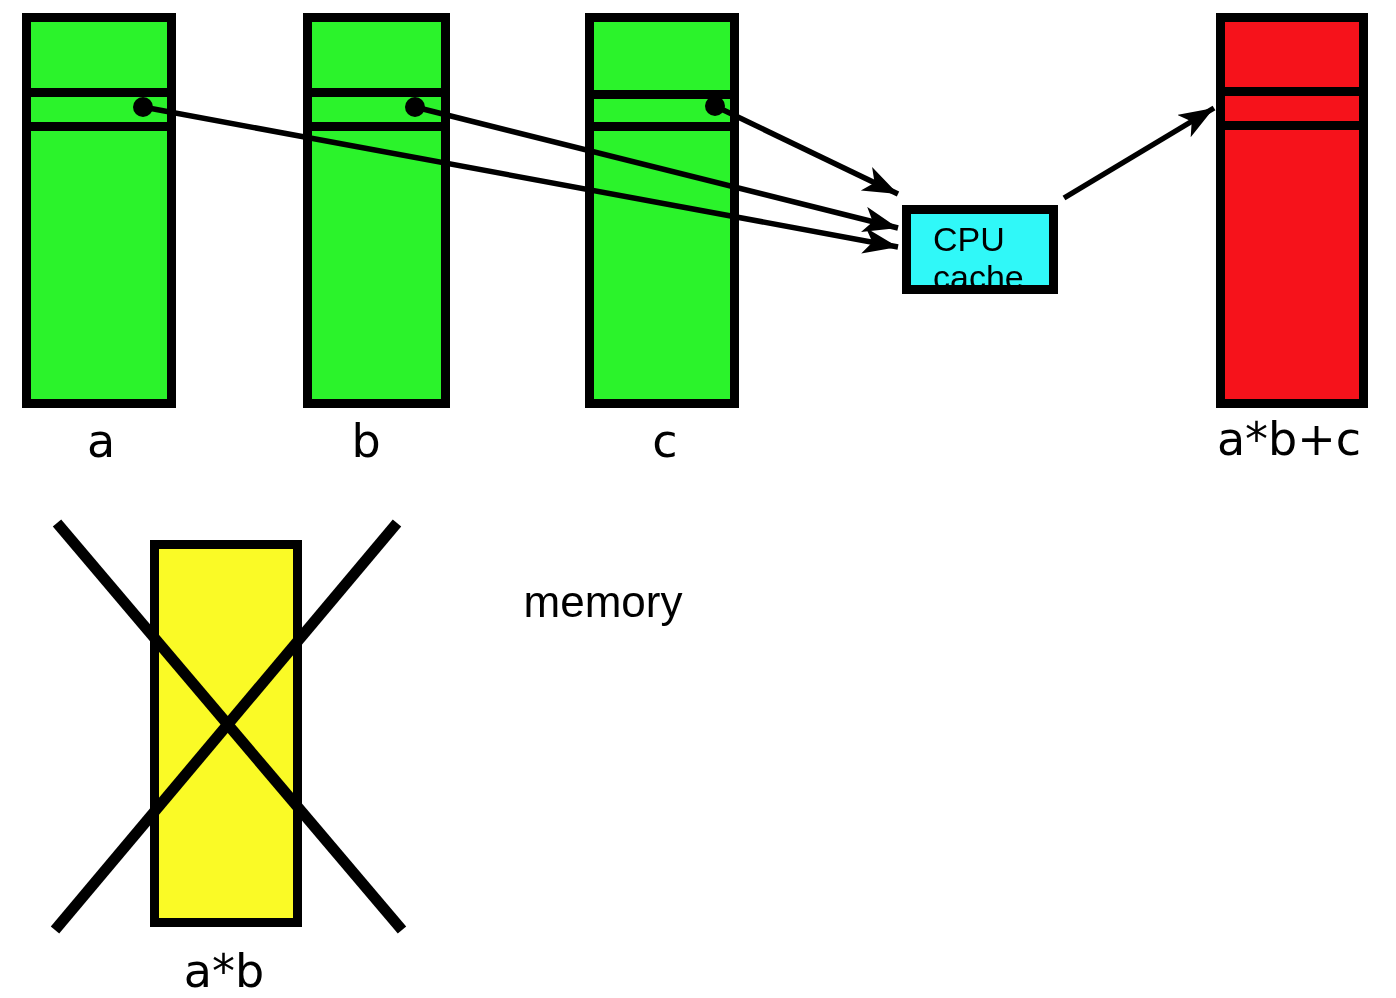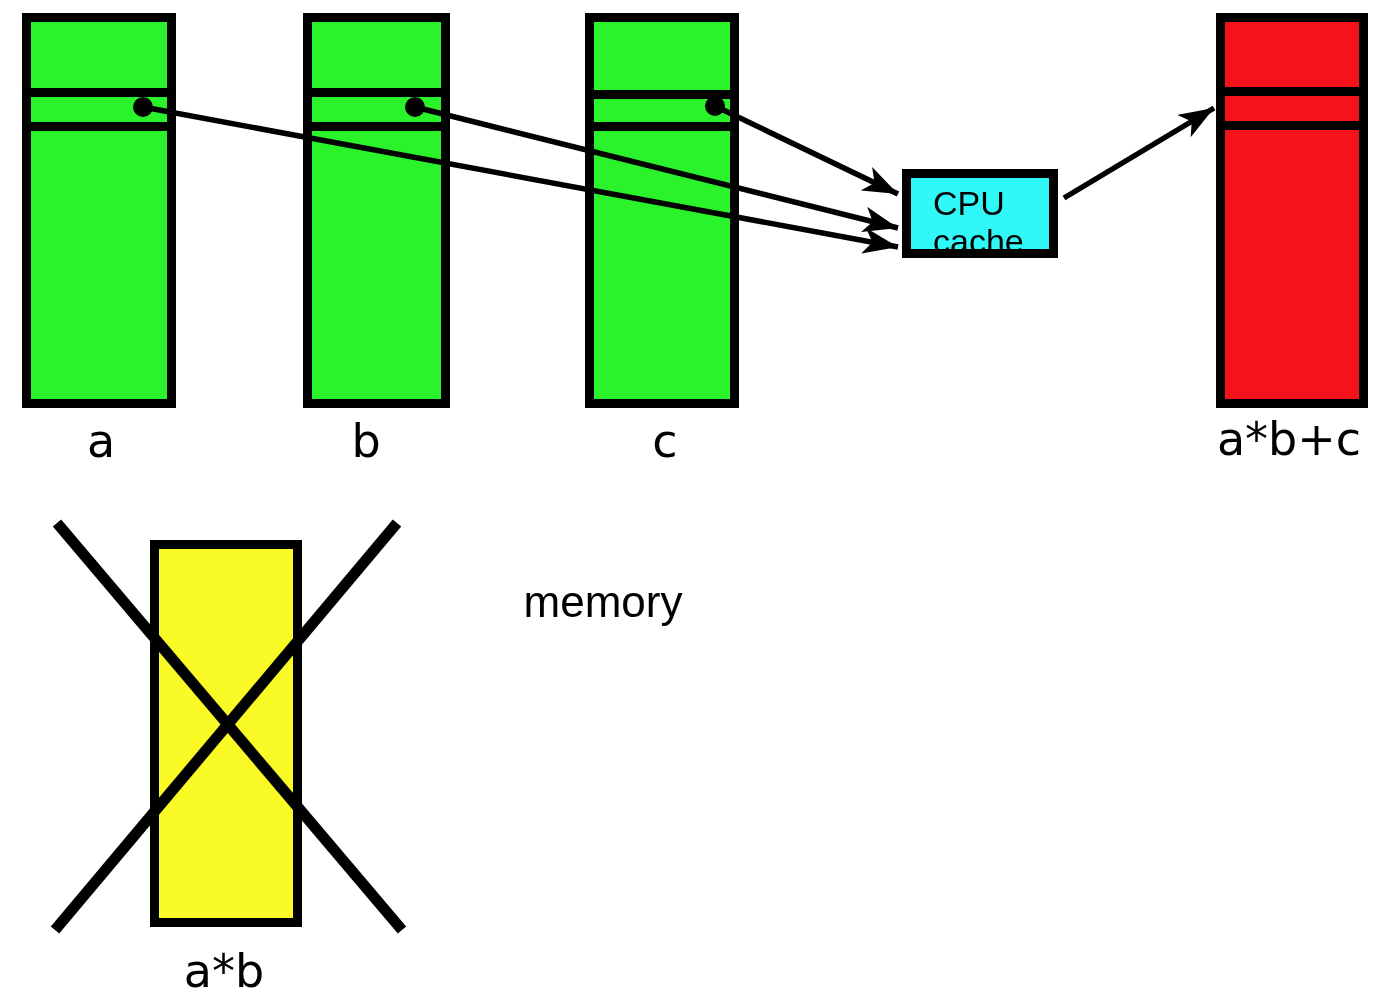--- a/index.html
+++ b/index.html
@@ -38,20 +38,21 @@
   #cache-box {
     position: absolute;
     box-sizing: border-box;
     border: 9px solid #000;
     font-family: "Liberation Sans", sans-serif;
     font-size: 34px;
     line-height: 38px;
     color: #000;
     padding-left: 22px;
     padding-top: 6px;
+    margin-top: 36px;
   }
   #memory-label {
     position: absolute;
     transform: translate(-50%, -50%);
     font-family: "Liberation Sans", sans-serif;
     font-size: 44px;
     color: #000;
     white-space: nowrap;
   }
   #cross-rect {

